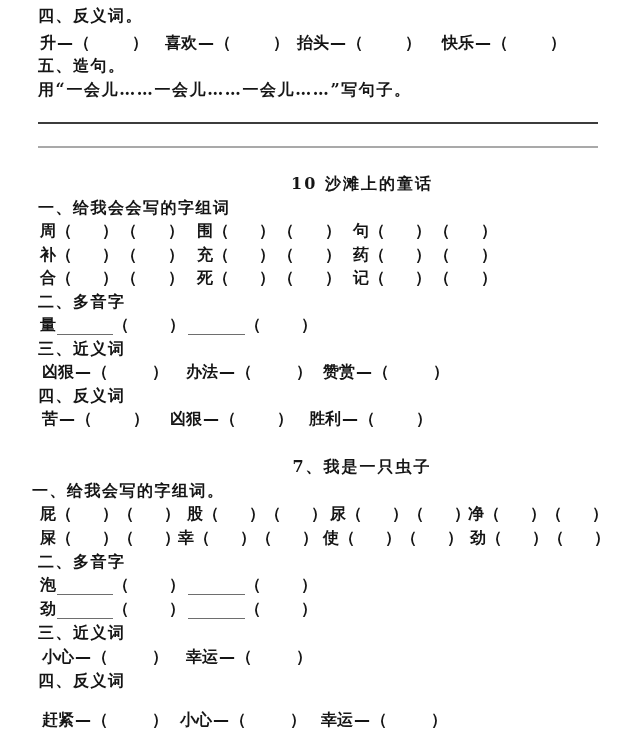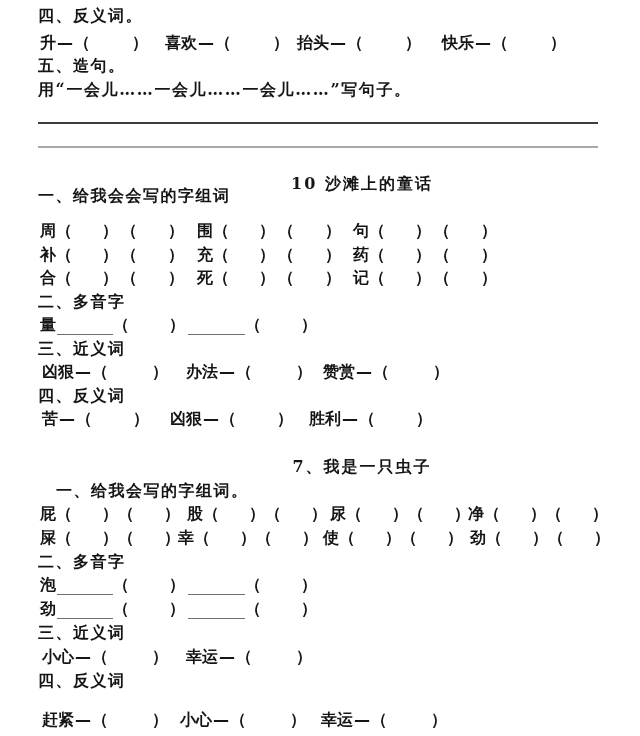--- a/index.html
+++ b/index.html
@@ -68,21 +68,21 @@
       </span>
   </div>
 </div>
 
 <div class="txt" style="top:56px;left:38px">五、造句。</div>
 <div class="txt prompt" style="top:80px;left:38px">用“一会儿……一会儿……一会儿……”写句子。</div>
 <div class="hr dark" style="top:122px"></div>
 <div class="hr light" style="top:146px"></div>
 
 <div class="title" style="top:174px">10 沙滩上的童话</div>
-<div class="txt" style="top:186px;left:38px">一、给我会会写的字组词</div>
+<div class="txt" style="top:198px;left:38px">一、给我会会写的字组词</div>
 
 <div class="row" style="top:221px">
   <div class="it" style="left:40px">
     <span class="w">周</span>
     <span class="blank">
         <span class="po">（</span>
         <span class="gap" style="width:30px"></span>
         <span class="pc">）</span>
       </span>
     <span class="s3"></span>
@@ -287,21 +287,21 @@
     <span class="d">—</span>
     <span class="blank">
         <span class="po">（</span>
         <span class="gap" style="width:41px"></span>
         <span class="pc">）</span>
       </span>
   </div>
 </div>
 
 <div class="title" style="top:457px">7、我是一只虫子</div>
-<div class="txt" style="top:481px;left:56px">一、给我会写的字组词。</div>
+<div class="txt" style="top:481px;left:32px">一、给我会写的字组词。</div>
 
 <div class="row" style="top:504px">
   <div class="it" style="left:40px">
     <span class="w">屁</span>
     <span class="blank">
         <span class="po">（</span>
         <span class="gap" style="width:30px"></span>
         <span class="pc">）</span>
       </span>
     <span class="blank">

